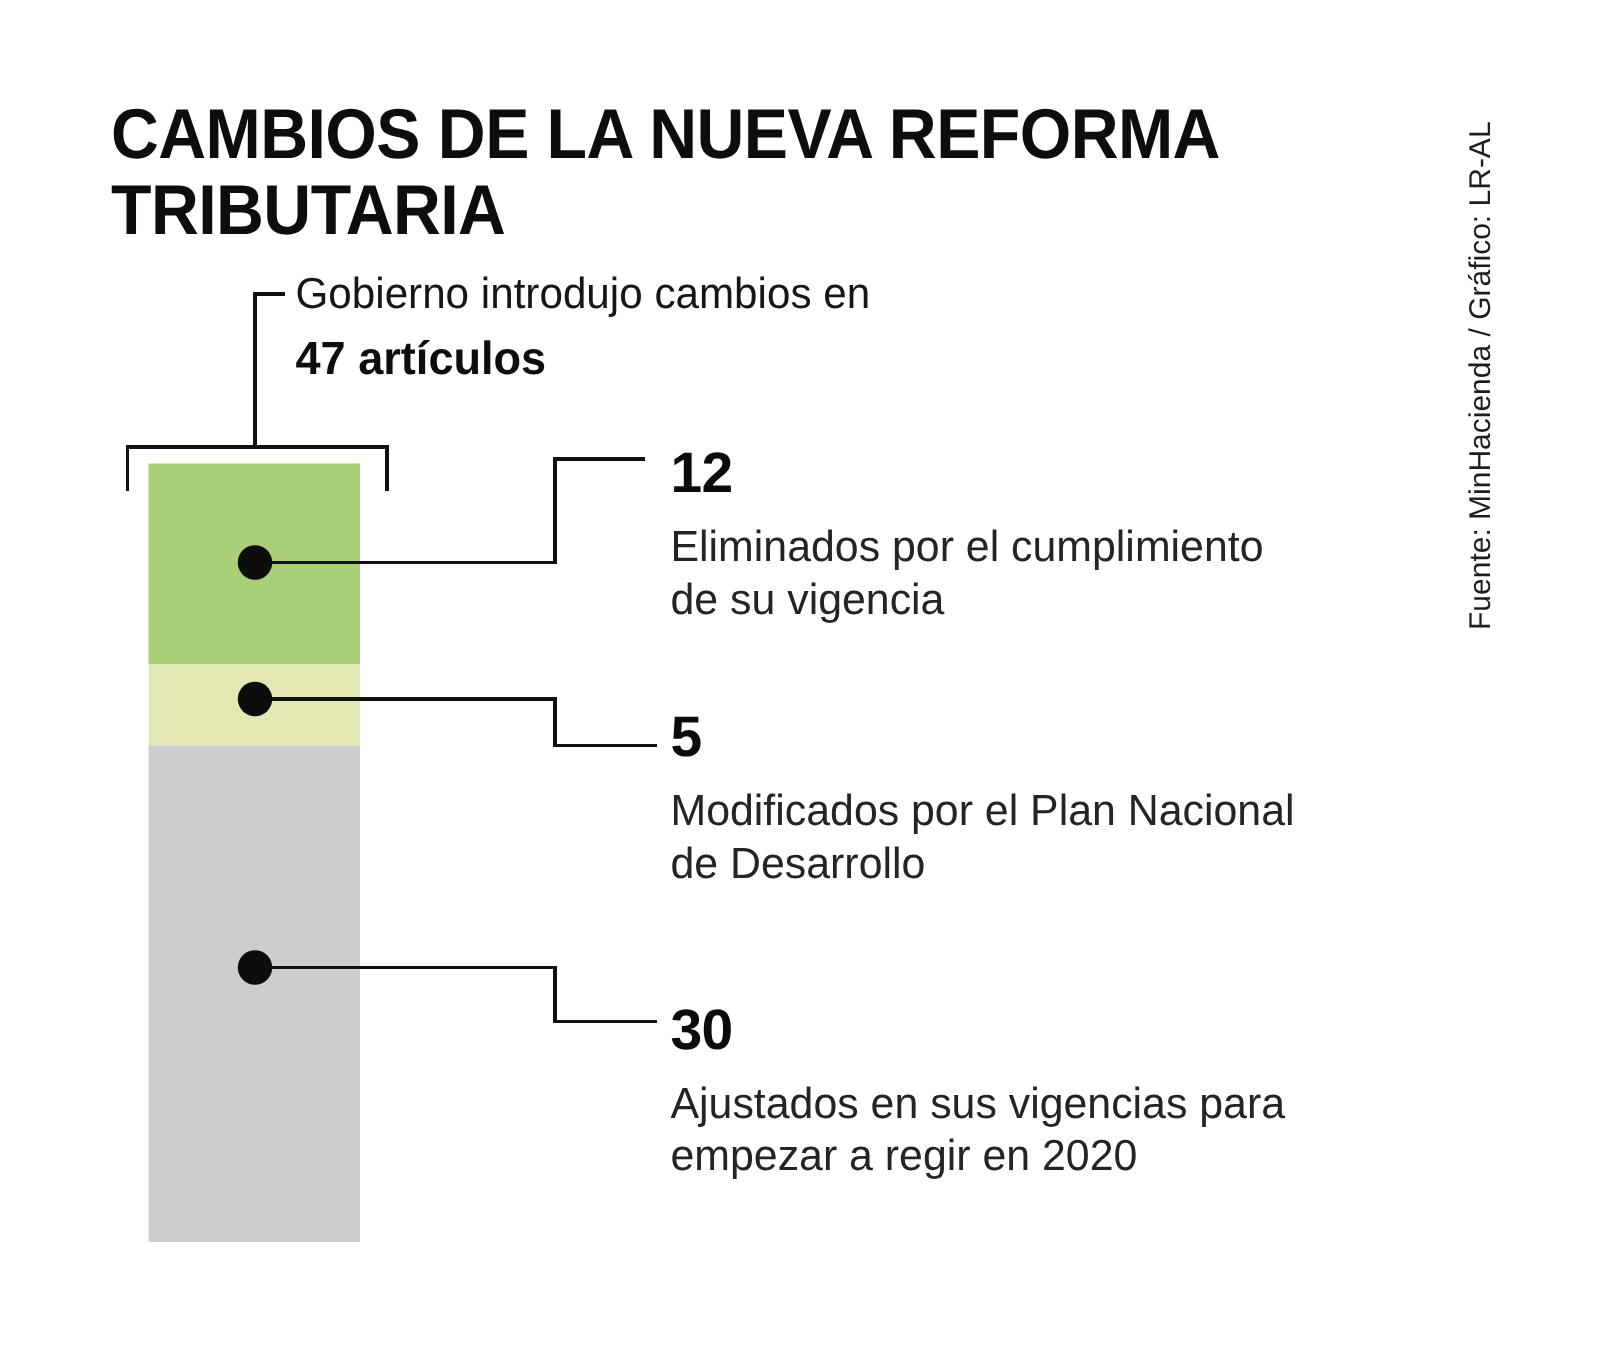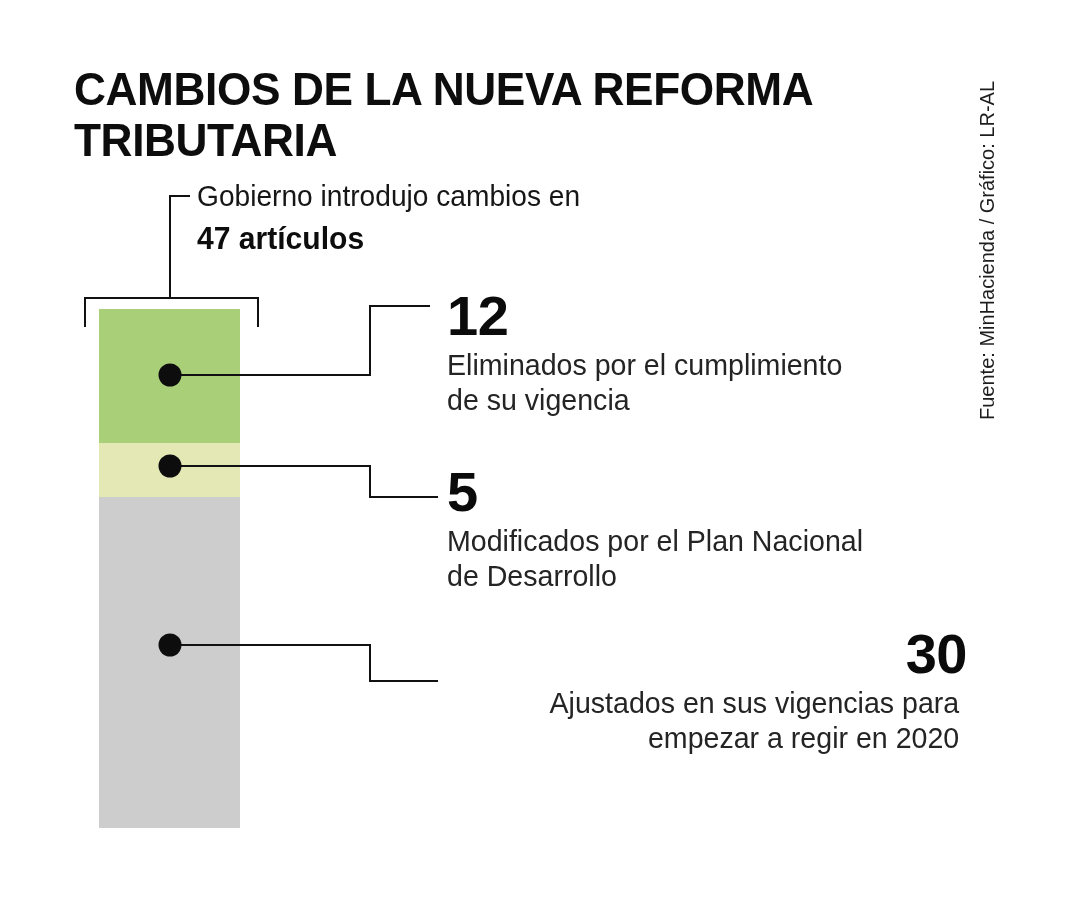--- a/index.html
+++ b/index.html
@@ -84,21 +84,21 @@
     height: 900px;
     pointer-events: none;
   }
 
   
   .callout {
     position: absolute;
     width: 520px;
   }
   .callout .num {
-    font-size: 56px;
+    font-size: 38px;
     line-height: 52px;
     font-weight: 700;
     color: #0b0b0b;
     letter-spacing: -0.5px;
     display: block;
     margin-bottom: 6px;
   }
   .callout .desc {
     font-size: 29px;
     line-height: 35px;
@@ -166,21 +166,21 @@
     <span class="desc">Eliminados por el cumplimiento
 de su vigencia</span>
   </div>
 
   <div class="callout" style="left:447px;top:466px;">
     <span class="num">5</span>
     <span class="desc">Modificados por el Plan Nacional
 de Desarrollo</span>
   </div>
 
-  <div class="callout" style="left:447px;top:628px;text-align:right;">
+  <div class="callout" style="left:447px;top:661px;">
     <span class="num">30</span>
     <span class="desc">Ajustados en sus vigencias para
 empezar a regir en 2020</span>
   </div>
 
   <div class="source">Fuente: MinHacienda / Gráfico: LR-AL</div>
 
 </div>
 
 </body></html>

